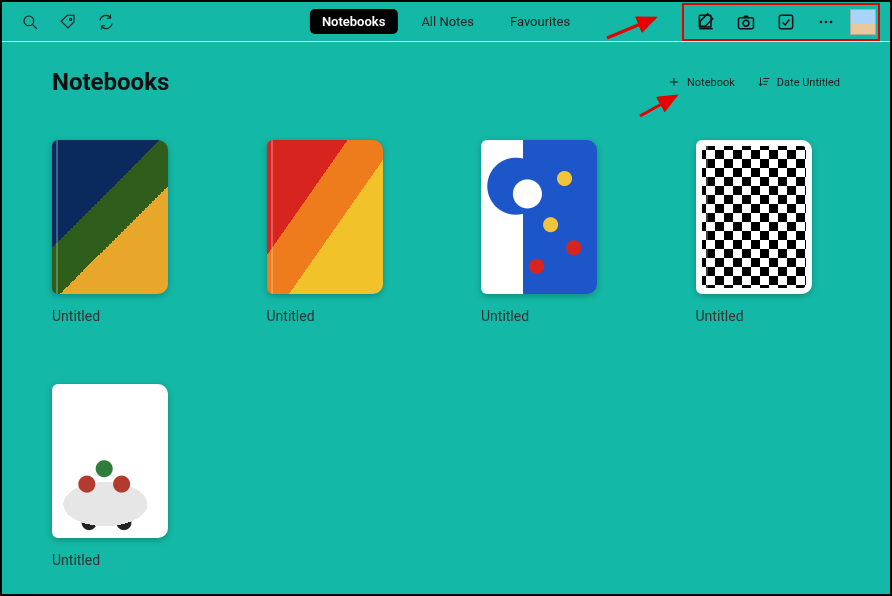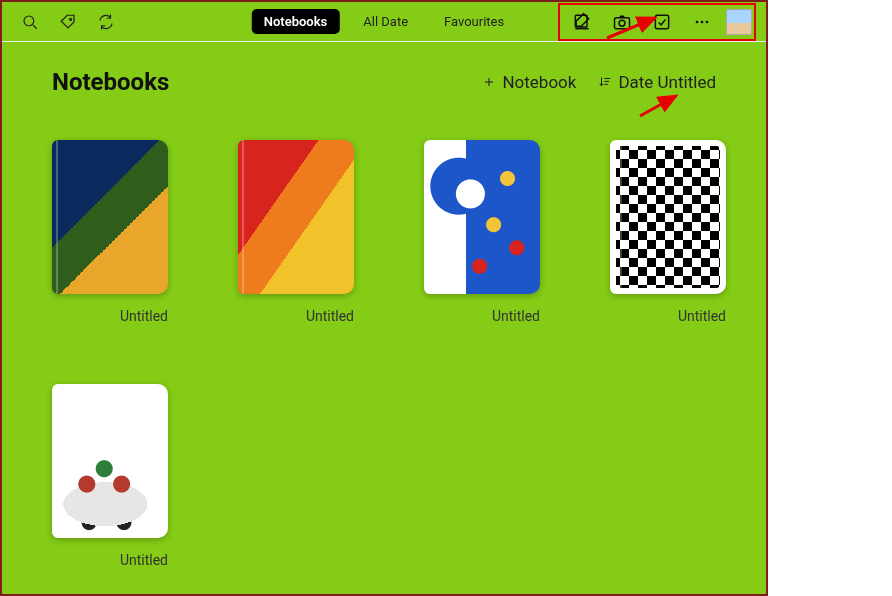--- a/index.html
+++ b/index.html
@@ -1,17 +1,17 @@
 <!DOCTYPE html>
 <html><head>
 <meta charset="utf-8">
 <style>
   * { box-sizing: border-box; margin: 0; padding: 0; }
   html, body { width: 892px; height: 596px; font-family: -apple-system, BlinkMacSystemFont, "Segoe UI", Roboto, Arial, sans-serif; }
-  .frame { width: 768px; height: 596px; border: 2px solid #7f1d1d; position: relative; background: #84cc16; overflow: hidden; }
+  .frame { width: 892px; height: 596px; border: 2px solid #000000; position: relative; background: #14b8a6; overflow: hidden; }
 
   
   .topbar { height: 40px; display: flex; align-items: center; padding: 0 10px; border-bottom: 1px solid #eee; position: relative; }
   .left-icons { display: flex; align-items: center; gap: 18px; margin-left: 8px; }
   .left-icons .ibtn { width: 20px; height: 20px; display: flex; align-items: center; justify-content: center; cursor: pointer; color: #222; }
   .left-icons .ibtn svg { width: 18px; height: 18px; stroke: #222; fill: none; stroke-width: 1.6; }
 
   .center-nav { position: absolute; left: 50%; transform: translateX(-50%); display: flex; align-items: center; gap: 12px; }
   .nav-pill { padding: 5px 12px; border-radius: 5px; font-size: 13px; cursor: pointer; color: #222; }
   .nav-pill.active { background: #000; color: #fff; font-weight: 600; }
@@ -19,26 +19,26 @@
   .right-icons { margin-left: auto; display: flex; align-items: center; gap: 0; border: 2px solid #e60000; padding: 2px 2px; }
   .right-icons .rbtn { width: 40px; height: 30px; display: flex; align-items: center; justify-content: center; cursor: pointer; color: #111; }
   .right-icons .rbtn svg { width: 20px; height: 20px; stroke: #111; fill: none; stroke-width: 1.8; }
   .avatar { width: 26px; height: 26px; border: 1px solid #aaa; background: linear-gradient(to bottom, #a8d5ff 0%, #a8d5ff 55%, #e8c89a 55%, #e8c89a 100%); margin-left: 4px; }
 
   
   .content { padding: 26px 50px 0 50px; }
   .title-row { display: flex; align-items: center; justify-content: space-between; margin-bottom: 12px; }
   .page-title { font-size: 24px; font-weight: 700; color: #111; }
   .title-actions { display: flex; align-items: center; gap: 22px; }
-  .tact { display: flex; align-items: center; gap: 6px; font-size: 17px; color: #222; cursor: pointer; }
+  .tact { display: flex; align-items: center; gap: 6px; font-size: 11px; color: #222; cursor: pointer; }
   .tact svg { width: 14px; height: 14px; stroke: #222; fill: none; stroke-width: 1.8; }
 
   
   .grid { display: grid; grid-template-columns: repeat(4, 1fr); column-gap: 70px; row-gap: 60px; margin-top: 44px; }
-  .nb { display: flex; flex-direction: column; align-items: flex-end; cursor: pointer; }
+  .nb { display: flex; flex-direction: column; align-items: flex-start; cursor: pointer; }
   .cover { width: 116px; height: 154px; border-radius: 6px 10px 10px 6px; box-shadow: 0 2px 6px rgba(0,0,0,0.25); position: relative; overflow: hidden; }
   .cover::after { content: ""; position: absolute; left: 4px; top: 0; bottom: 0; width: 2px; background: rgba(255,255,255,0.25); }
   .nb-name { margin-top: 14px; font-size: 14px; color: #333; }
 
   
   .c1 { background:
       linear-gradient(135deg, #0a2a5e 0 40%, transparent 40%),
       linear-gradient(135deg, transparent 0 40%, #2e5d1c 40% 60%, transparent 60%),
       linear-gradient(135deg, transparent 0 60%, #e8a62b 60% 100%),
       #0a2a5e; }
@@ -103,21 +103,21 @@
             <path d="M4 10a8 8 0 0 1 14-4"></path>
             <path d="M20 14a8 8 0 0 1-14 4"></path>
             <polyline points="18 2 18 7 13 7"></polyline>
             <polyline points="6 22 6 17 11 17"></polyline>
           </svg>
       </div>
     </div>
 
     <div class="center-nav">
       <div class="nav-pill active">Notebooks</div>
-      <div class="nav-pill">All Date</div>
+      <div class="nav-pill">All Notes</div>
       <div class="nav-pill">Favourites</div>
     </div>
 
     <div class="right-icons">
       <div class="rbtn">
         <svg viewBox="0 0 24 24">
             <path d="M4 20h16"></path>
             <rect x="4" y="4" width="14" height="14" rx="1"></rect>
             <path d="M14 2l6 6-9 9H5v-6z"></path>
           </svg>

